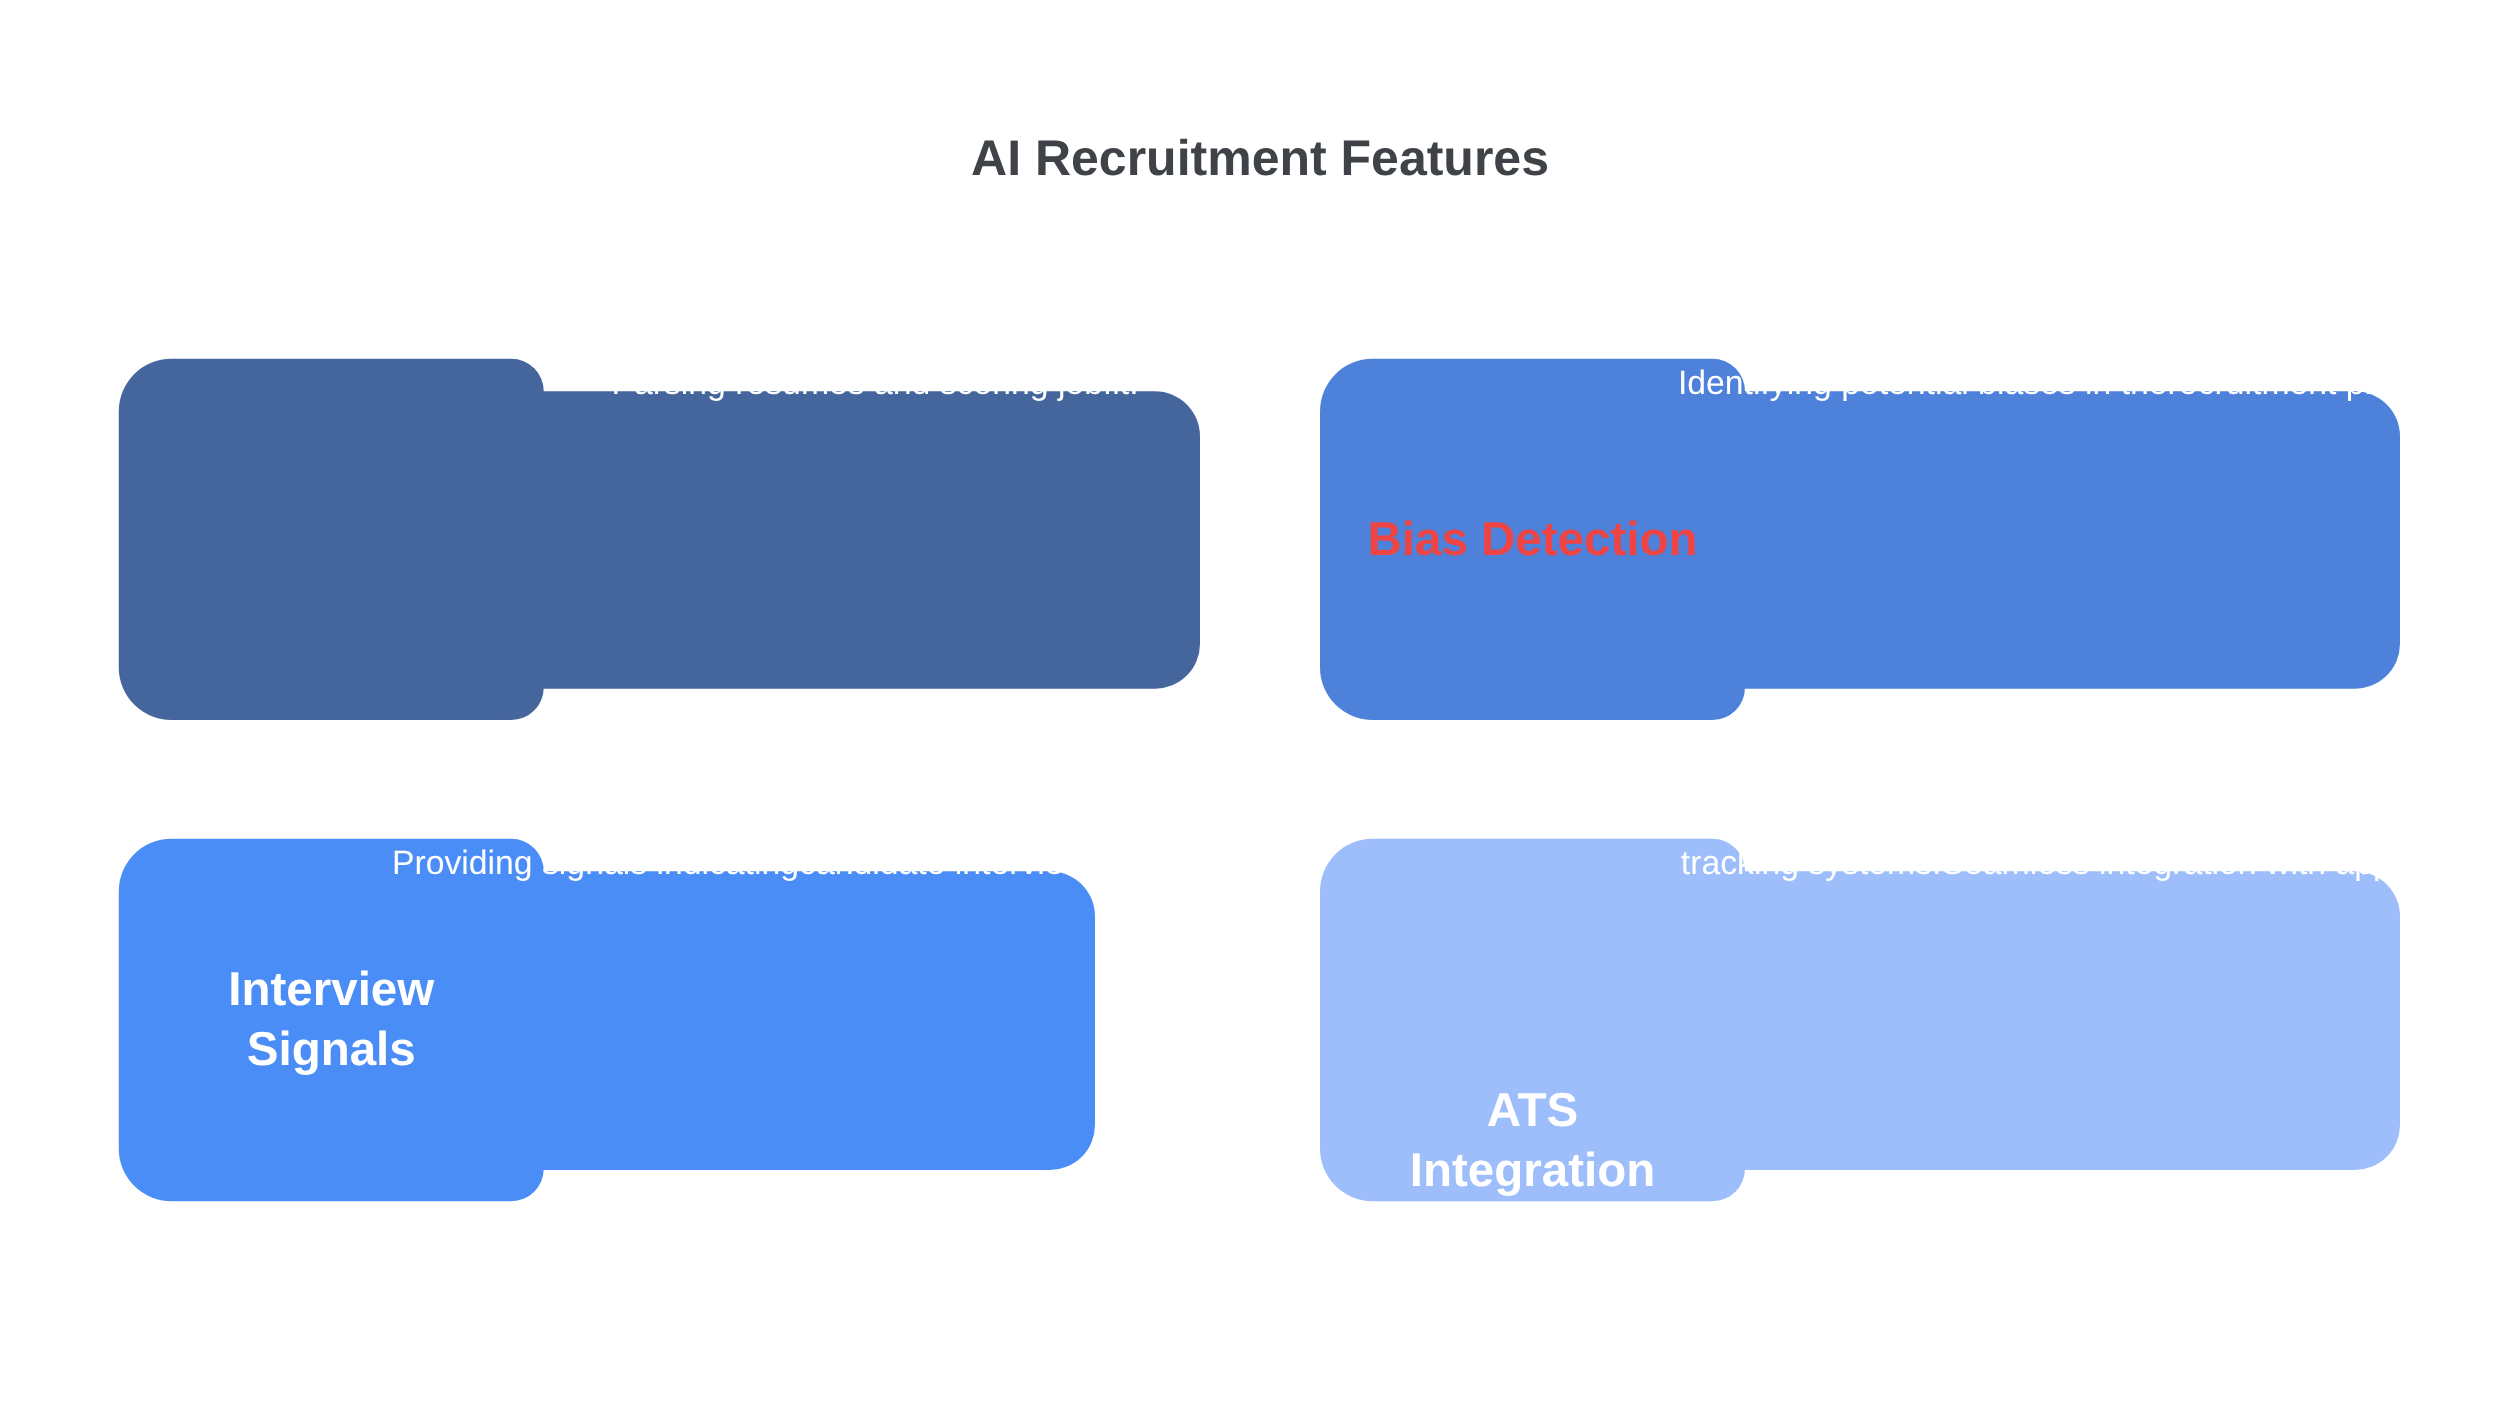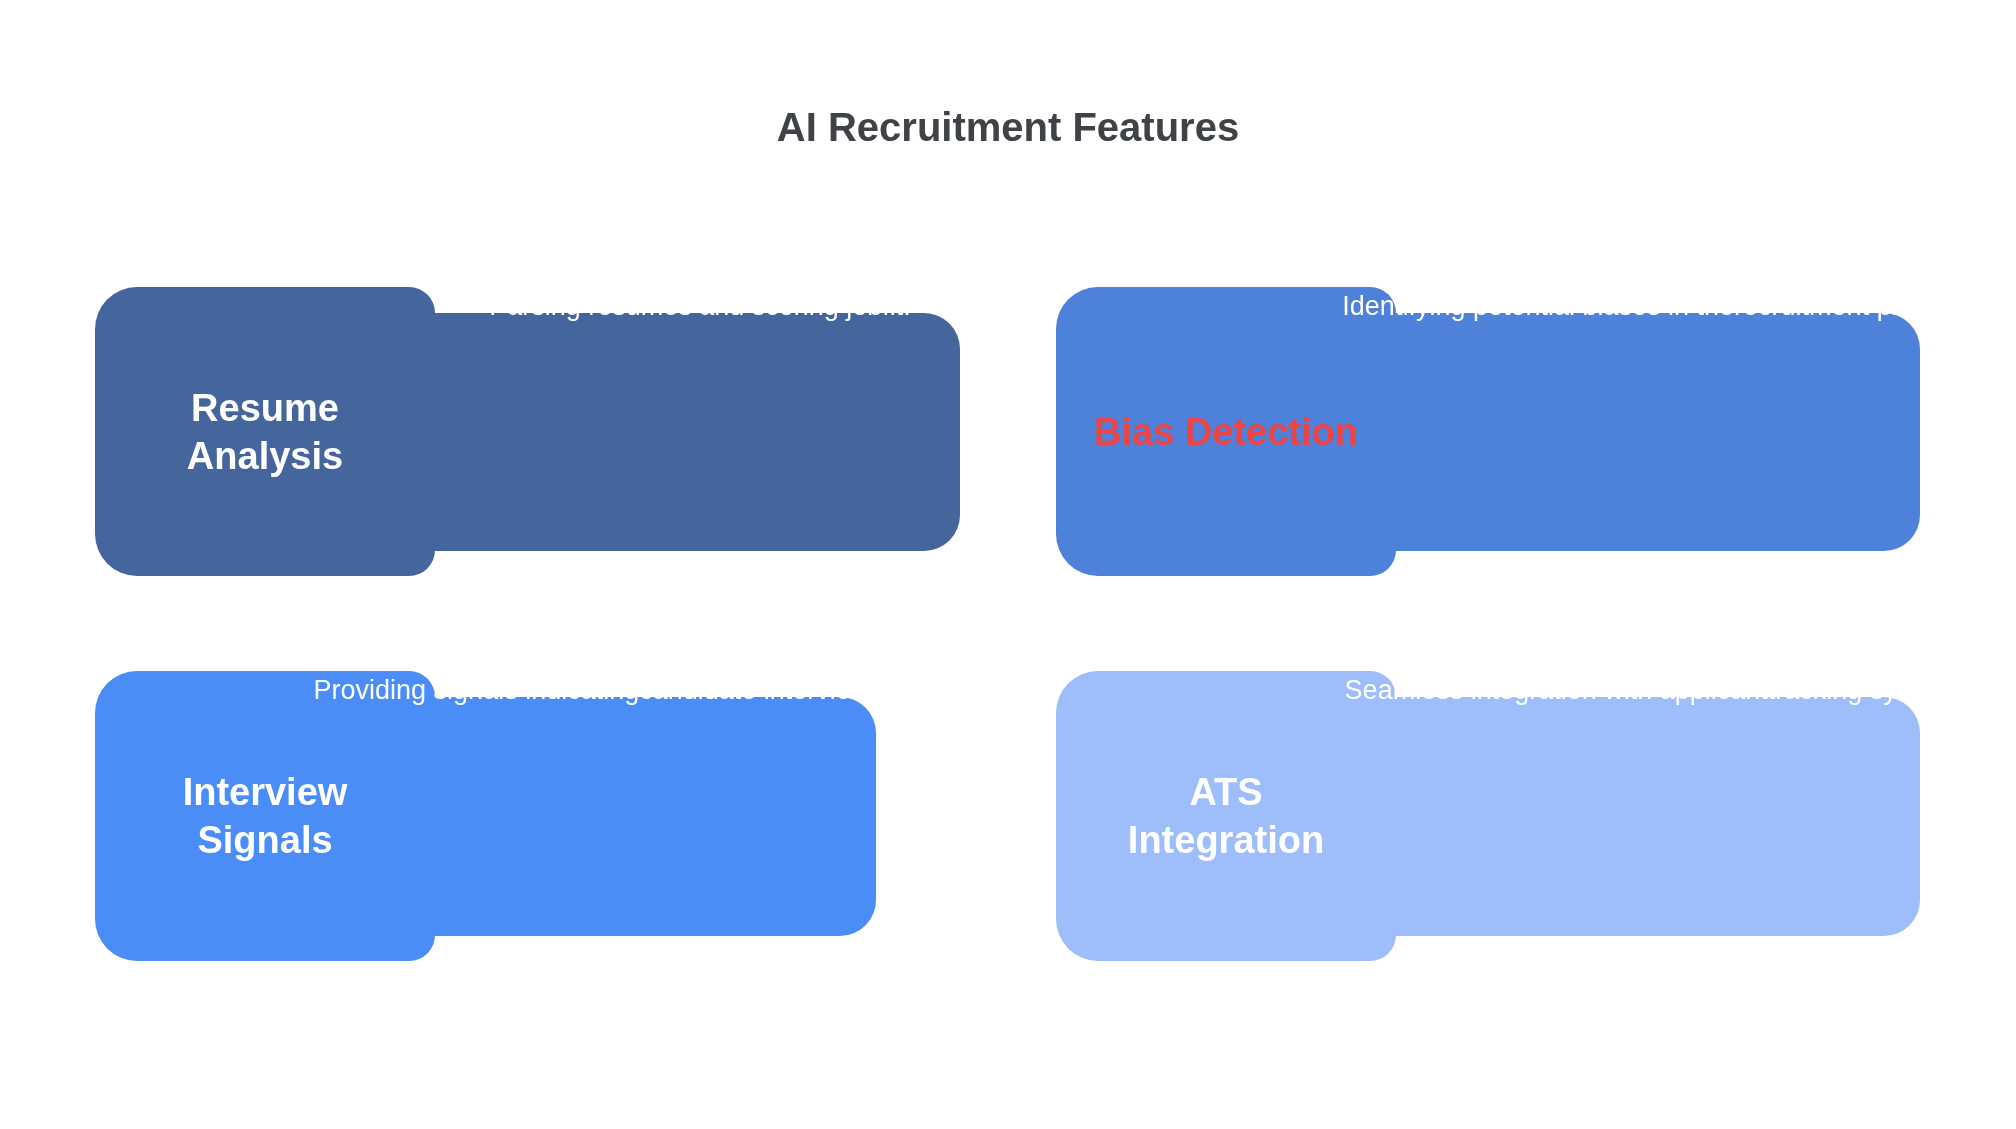--- a/index.html
+++ b/index.html
@@ -68,24 +68,20 @@
   .card-desc div, .card-title div { white-space: nowrap; }
 </style>
 </head>
 <body style="background-color: rgb(255, 255, 255);">
 
 <h1 class="page-title" style="color: rgb(63, 67, 71);">AI Recruitment Features</h1>
 
 <div class="card card-1">
   <div class="shape-body" style="background-color: rgb(69, 102, 157);"></div>
   <div class="shape-tab" style="background-color: rgb(69, 102, 157);"></div>
-  <div class="card-title" style="color: rgb(255, 255, 255);">
-    <div>Resume</div>
-    <div>Analysis</div>
-  </div>
   <div class="card-desc" style="color: rgb(255, 255, 255);">
     <div>Parsing resumes and scoring job</div>
     <div>fit.</div>
   </div>
 </div>
 
 <div class="card card-2">
   <div class="shape-body" style="background-color: rgb(78, 129, 218);"></div>
   <div class="shape-tab" style="background-color: rgb(78, 129, 218);"></div>
   <div class="card-title" style="color: #ef4444;">
@@ -107,21 +103,21 @@
   </div>
   <div class="card-desc" style="color: rgb(255, 255, 255); margin-left: 48px;">
     <div>Providing signals indicating</div>
     <div>candidate interview preparedness.</div>
   </div>
 </div>
 
 <div class="card card-4">
   <div class="shape-body" style="background-color: rgb(157, 190, 251);"></div>
   <div class="shape-tab" style="background-color: rgb(157, 190, 251);"></div>
-  <div class="card-title" style="color: rgb(255, 255, 255);">
+  <div class="card-title" style="color: rgb(255, 255, 255); justify-content: flex-end;">
     <div>ATS</div>
     <div>Integration</div>
   </div>
   <div class="card-desc" style="color: rgb(255, 255, 255);">
+    <div>tracking systems.</div>
     <div>Seamless integration with applicant</div>
-    <div>tracking systems.</div>
   </div>
 </div>
 
 </body></html>

